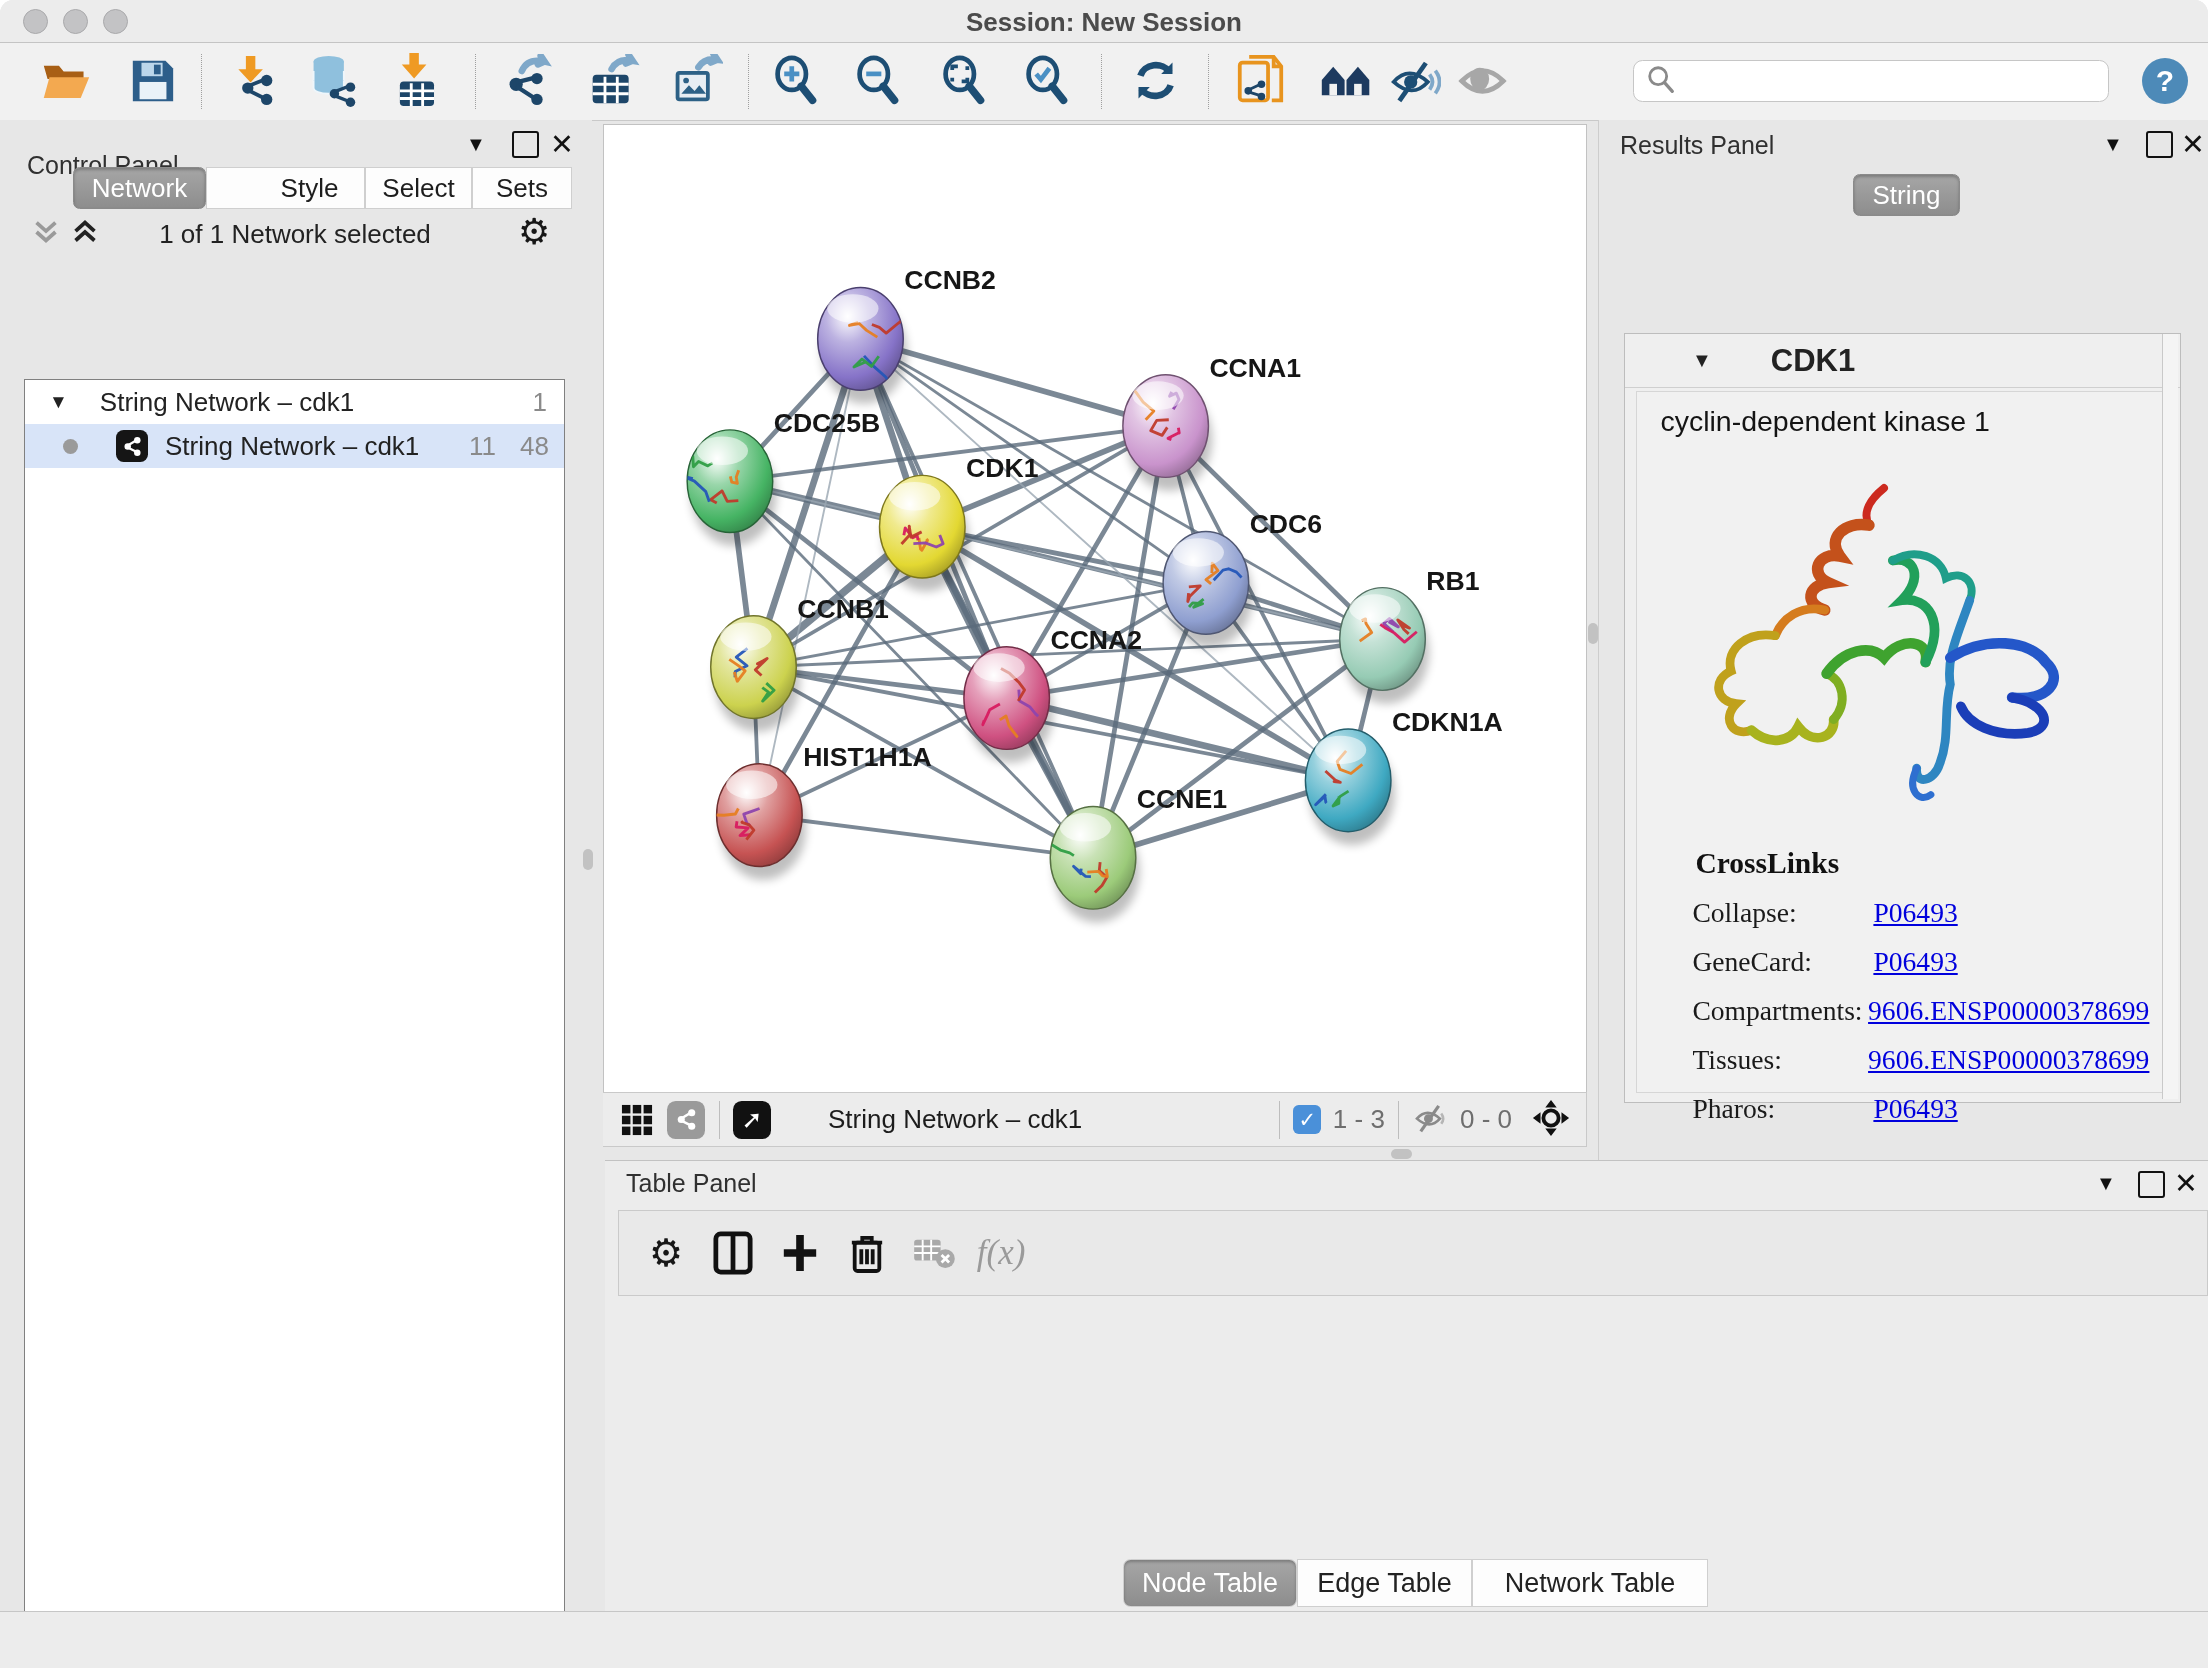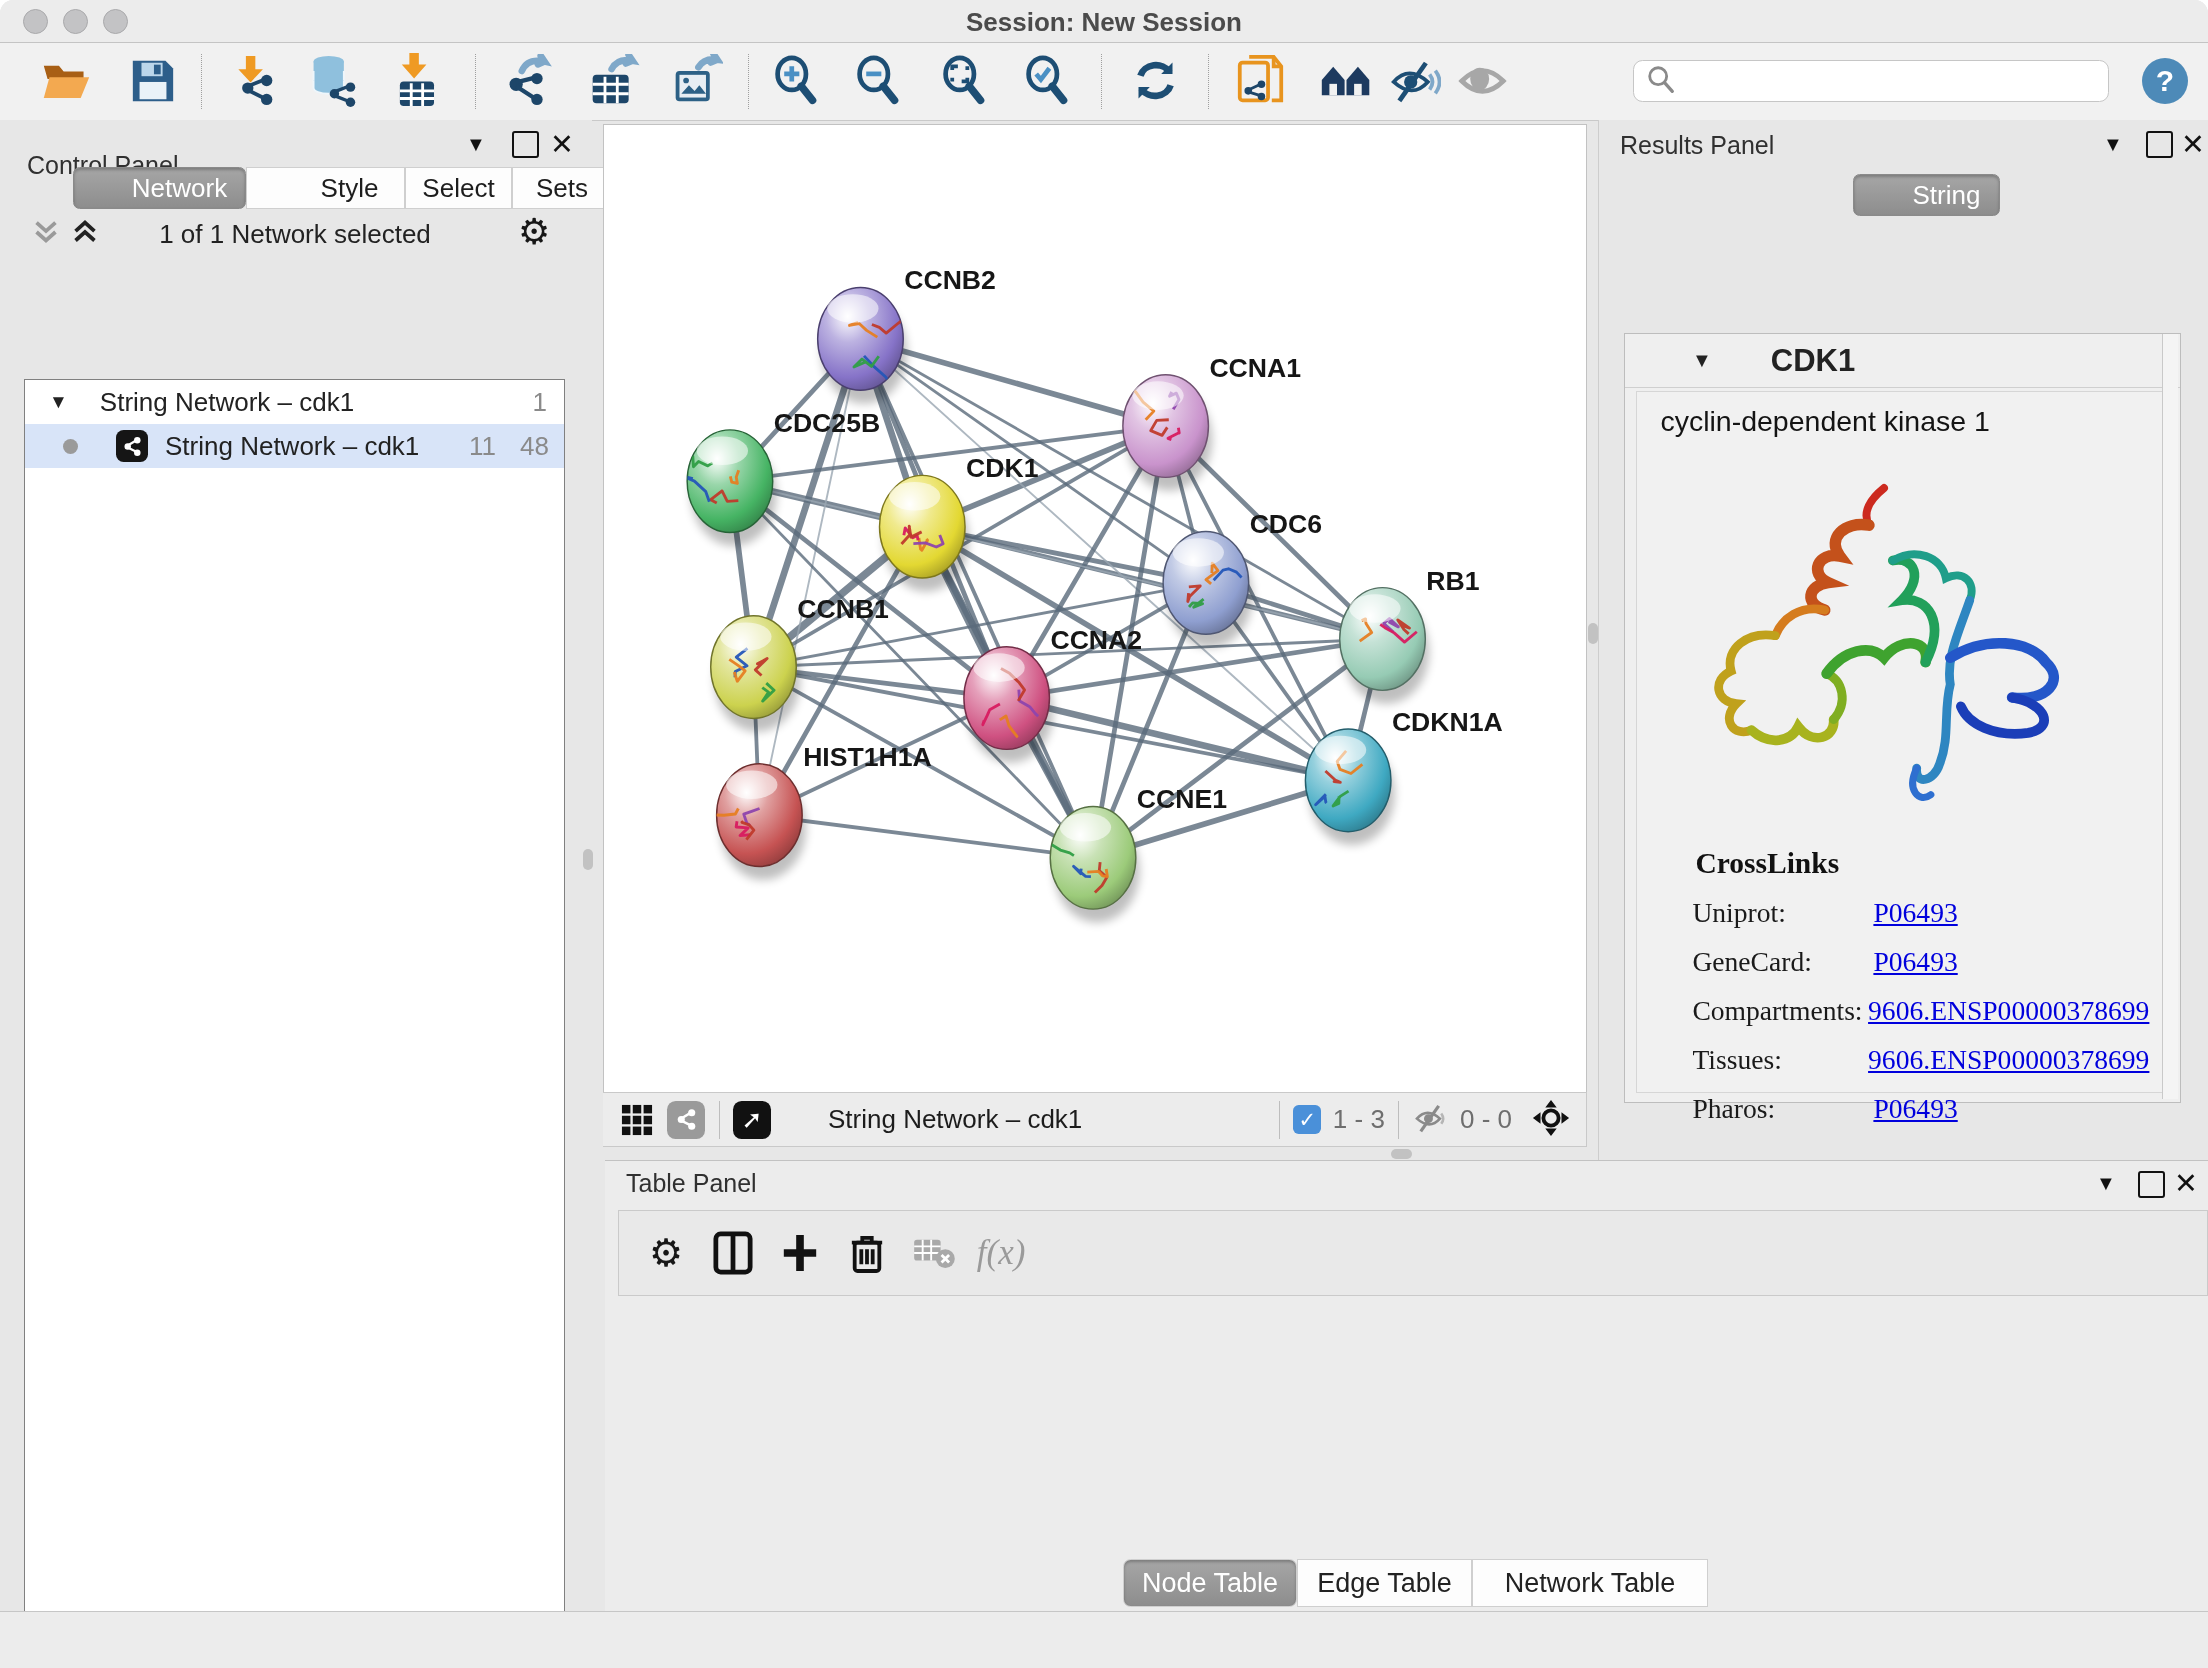--- a/index.html
+++ b/index.html
@@ -19,21 +19,21 @@
   .search input{border:none;outline:none;font-size:24px;width:409px;background:transparent;font-family:inherit;}
   .helpbtn{left:2142px;top:15px;width:46px;height:46px;border-radius:50%;background:#4d8ab8;color:#fff;
            font-size:30px;font-weight:bold;display:flex;align-items:center;justify-content:center;}
   
   .ptitle{font-size:25px;color:#303030;}
   .pctl{font-size:23px;color:#111;}
   .floatbox{width:23px;height:23px;border:2.9px solid #111;border-radius:2.9px;}
   
   .tab{height:40px;display:flex;align-items:center;justify-content:center;font-size:26px;border:1px solid #cfcfcf;background:#fdfdfd;color:#1d1d1d;}
   .tab.sel{background:linear-gradient(#a6a6a6,#8d8d8d);color:#fff;border-color:#8a8a8a;border-radius:6.7px;
-           box-shadow:inset 0 1.9px 2.9px rgba(0,0,0,.25);padding-left:40px;}
+           box-shadow:inset 0 1.9px 2.9px rgba(0,0,0,.25);}
   .listbox{left:24px;top:259px;width:539px;height:1332px;background:#fff;border:1.9px solid #808080;}
   .trow{position:relative;height:44px;display:flex;align-items:center;font-size:26px;}
   .trow.sel{background:#d8e4f8;}
   .badge{width:32px;height:32px;background:#151515;border-radius:7.6px;display:flex;align-items:center;justify-content:center;}
   .cnt{color:#8a8a8a;font-size:26px;}
   
   .canvas{left:603px;top:124px;width:982px;height:968px;background:#fff;border:1px solid #c2c2c2;box-sizing:content-box;}
   .netbar{left:603px;top:1092px;width:983px;height:53px;background:#ececec;border:1px solid #c9c9c9;border-left:none;display:flex;align-items:center;}
   .nbsep{width:0;height:38px;border-left:1px solid #bdbdbd;margin:0 13.3px;}
   .nbbadge{width:38px;height:38px;border-radius:8.6px;display:flex;align-items:center;justify-content:center;}
@@ -648,21 +648,21 @@
             <path d="M225 100 C250 85 280 95 285 120 C305 110 320 125 312 145" stroke="#1f9e8a" stroke-width="9"></path>
             <path d="M312 145 C300 180 285 210 290 240 C282 270 290 300 278 330 C272 350 250 355 252 335" stroke="#2e86c1" stroke-width="10"></path>
             <path d="M290 210 C330 185 380 190 398 215 C420 235 400 260 360 255" stroke="#2457c9" stroke-width="12"></path>
             <path d="M360 255 C400 262 408 290 378 295 C340 300 310 285 302 265" stroke="#1b3eb8" stroke-width="11"></path>
             <path d="M252 335 C240 360 255 375 268 365" stroke="#2e6fd0" stroke-width="8"></path>
           </g>
         </svg>
         <div class="abs xl" style="left:34px;top:455px;font-size:29.5px;font-weight:bold;color:#111;margin-left:24px;">CrossLinks</div>
         <div class="abs xl" style="left:55px;top:496px;width:457px;" id="xlinks">
             <div class="xrow">
-              <span class="xlabel xl">Uniprot:</span>
+              <span class="xlabel xl">Collapse:</span>
               <a class="xval xl">P06493</a>
             </div>
             <div class="xrow">
               <span class="xlabel xl">GeneCard:</span>
               <a class="xval xl">P06493</a>
             </div>
             <div class="xrow">
               <span class="xlabel xl">Compartments:</span>
               <a class="xval xl">9606.ENSP00000378699</a>
             </div>

